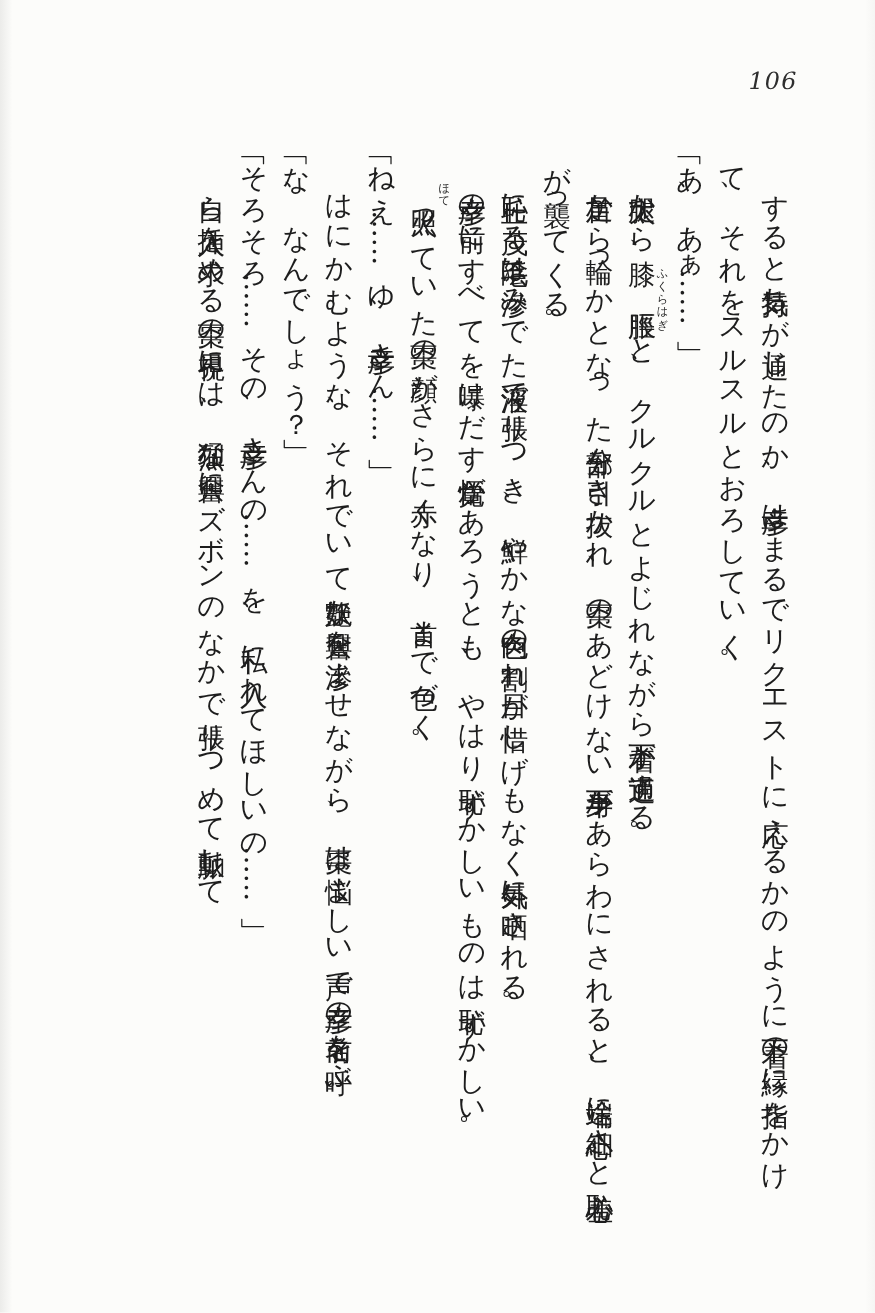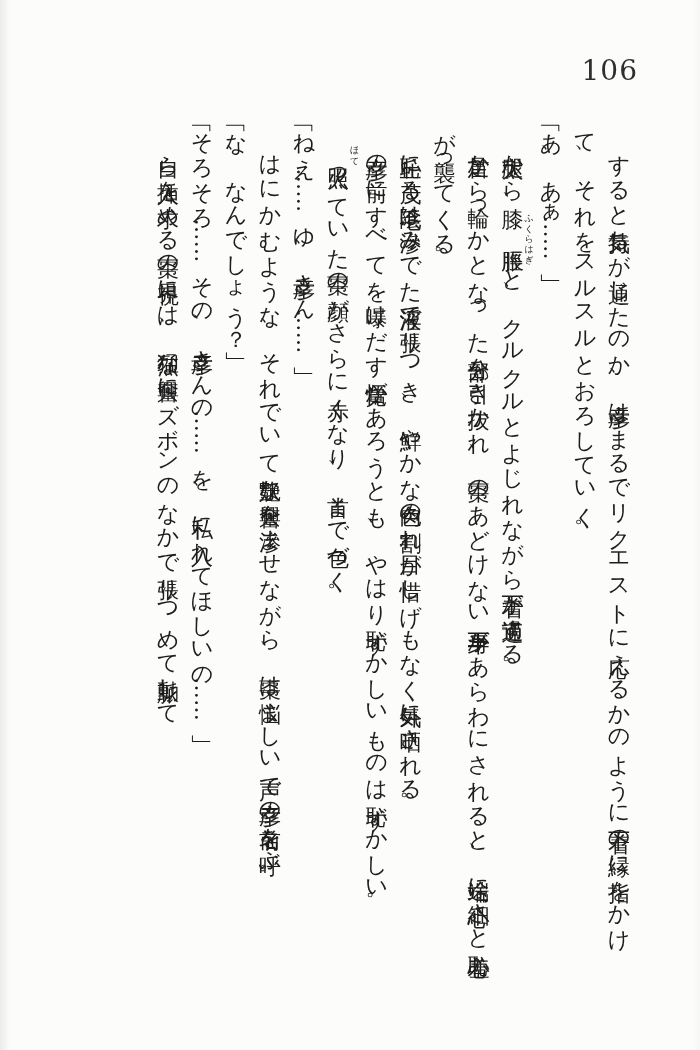--- a/index.html
+++ b/index.html
@@ -27,21 +27,22 @@
     right: 0; top: 0;
     width: 8px; height: 1050px;
     background: linear-gradient(to left, rgba(190,190,188,0.10), rgba(190,190,188,0));
     pointer-events: none;
   }
   .page-number {
     position: absolute;
     top: 54px;
     right: 62px;
     font-family: "DejaVu Serif", "Liberation Serif", serif;
-    font-size: 28px;
+    font-style: italic;
+    font-size: 19px;
     letter-spacing: 1px;
     color: #2e2e2e;
   }
   .text-block {
     position: absolute;
     top: 118px;
     right: 64px;
     height: 840px;
     width: 578px;
     writing-mode: vertical-rl;

